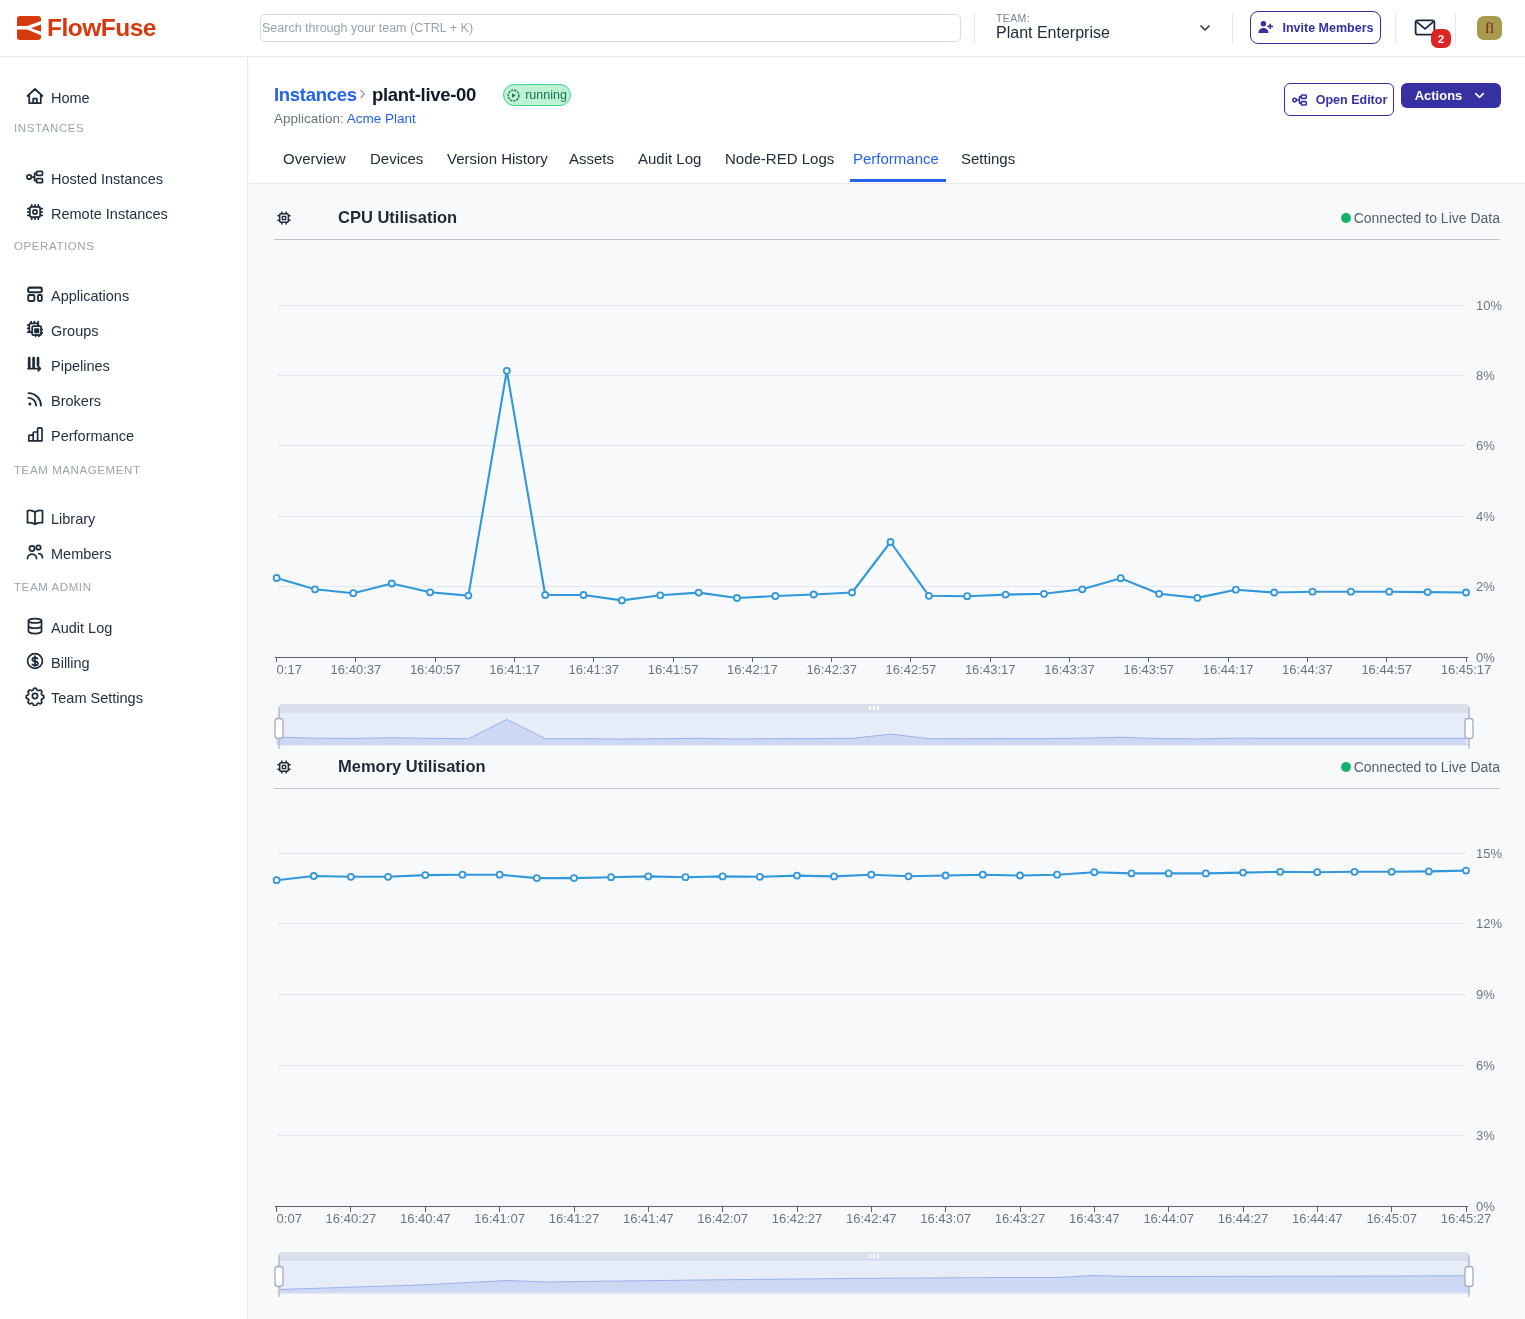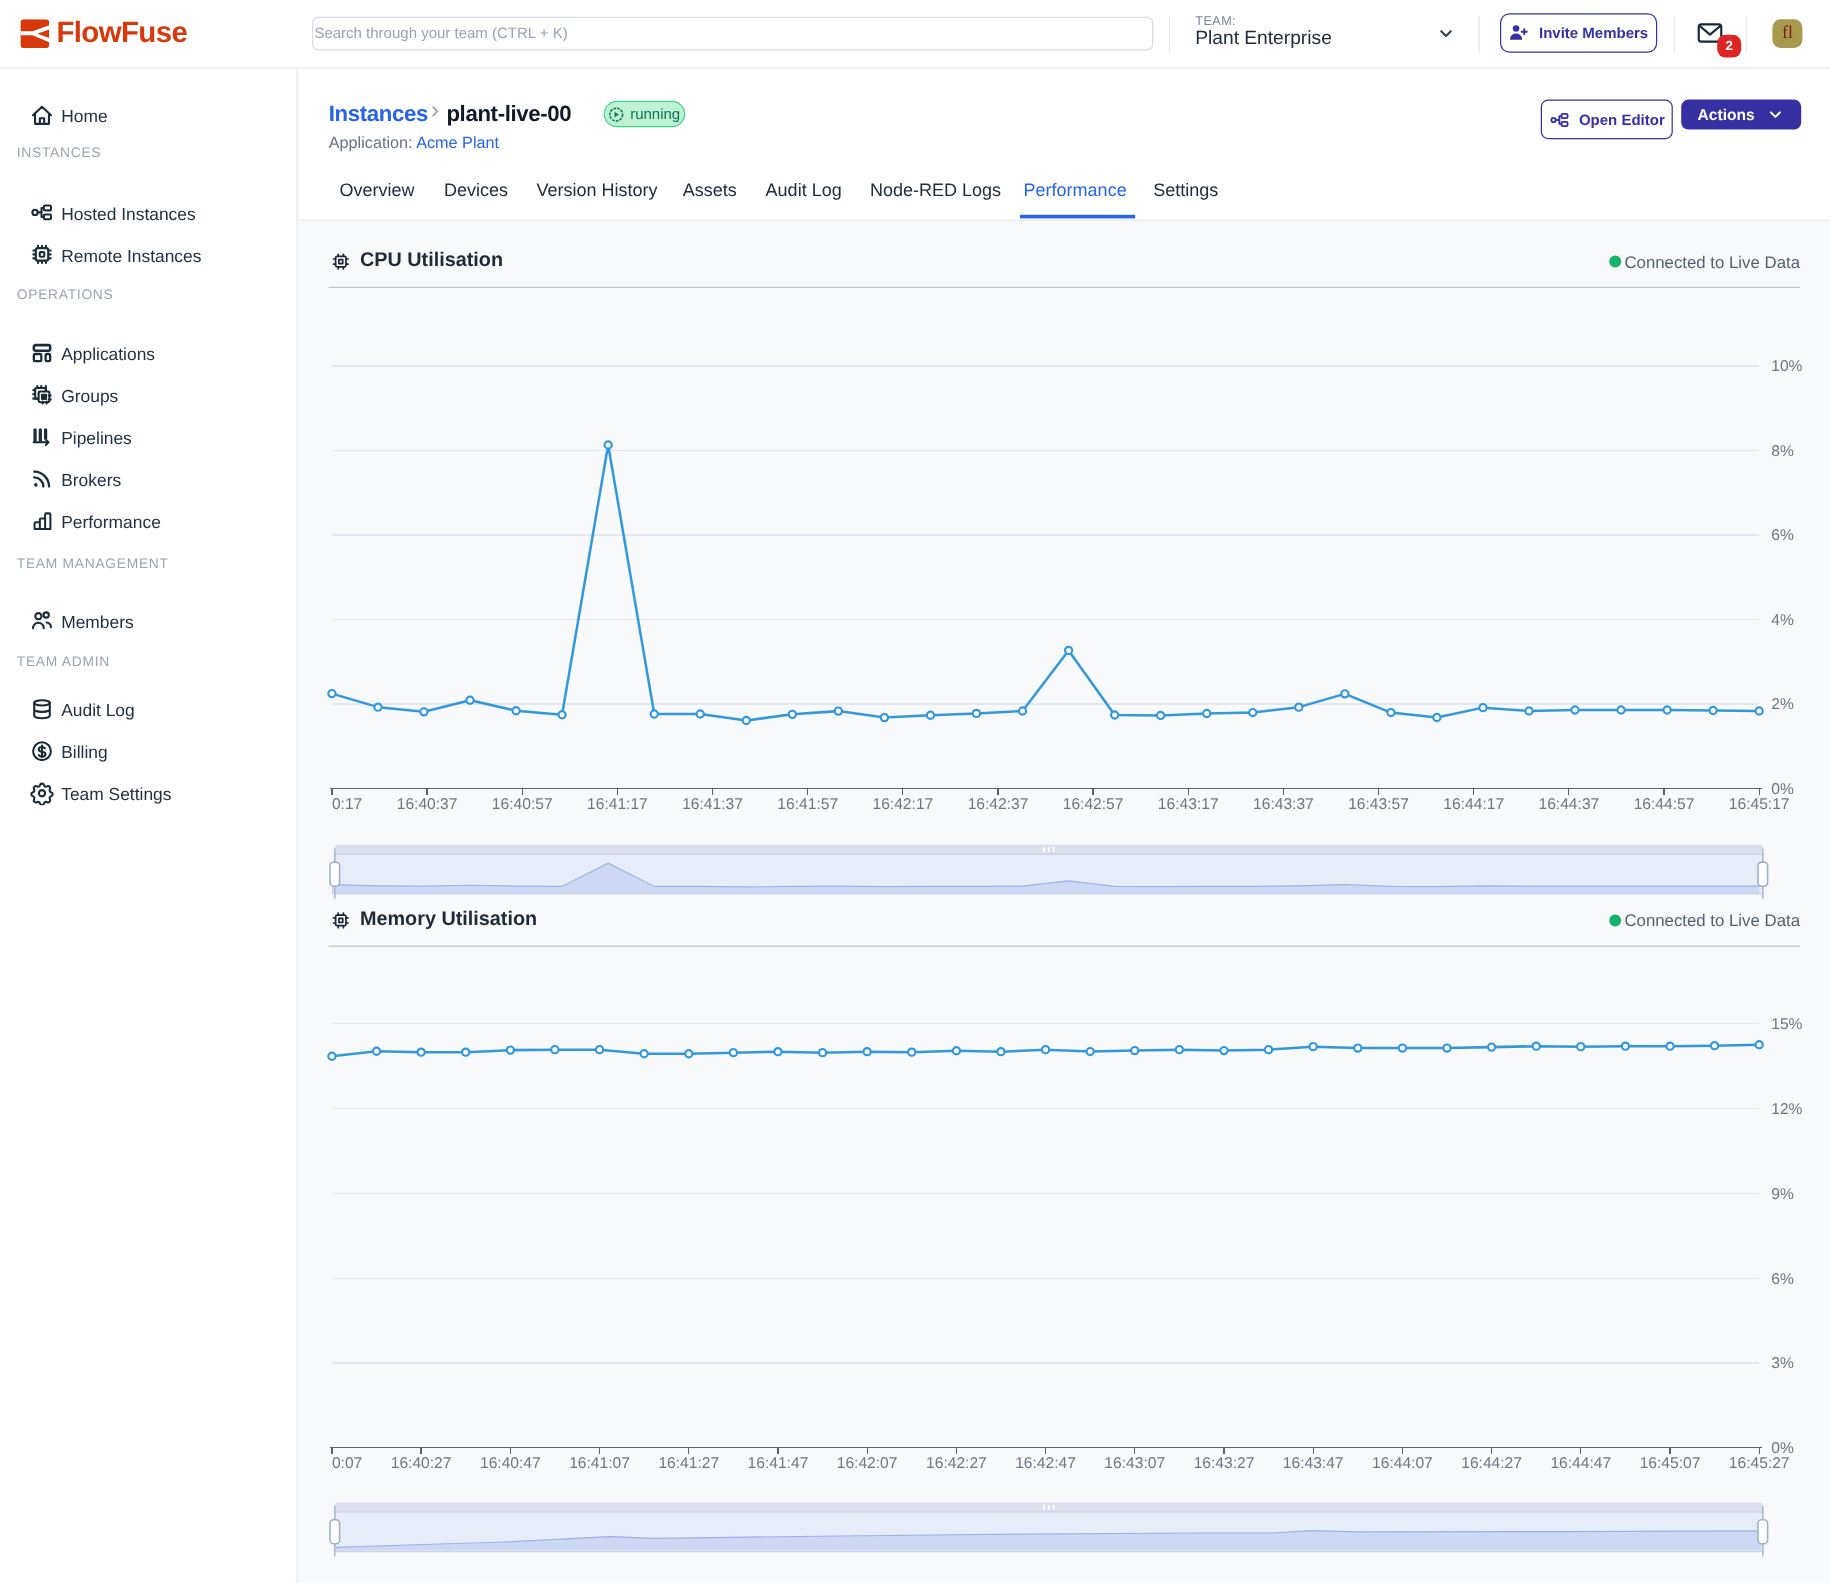--- a/index.html
+++ b/index.html
@@ -8,21 +8,21 @@
 
 #topbar { position:absolute; left:0; top:0; width:1525px; height:57px; background:#fff; border-bottom:1px solid #e7e9ee; z-index:5; }
 #sidebar { position:absolute; left:0; top:57px; width:248px; bottom:0; background:#fff; border-right:1px solid #e7e9ee; z-index:4; padding-top:14px; }
 .nav-item { height:35px; display:flex; align-items:flex-end; padding-left:25px; color:#243041; font-size:14.5px; }
 .nav-ic { width:20px; height:20px; margin-right:6px; display:flex; }
 .nav-hdr { height:20px; padding-left:14px; font-size:11.5px; letter-spacing:.6px; color:#9da4b0; display:flex; align-items:center; }
 #main-hdr { position:absolute; left:249px; top:57px; width:1276px; height:127px; background:#fff; border-bottom:1px solid #e7e9ee; z-index:3; }
 .tab { position:absolute; top:93px; font-size:15px; color:#222c3a; font-weight:500; }
 #search { position:absolute; left:260px; top:14px; width:701px; height:28px; border:1px solid #d7dbe2; border-radius:5px; background:#fff; font-size:12.5px; color:#9aa3af; display:flex; align-items:center; padding-left:1px; }
 .vdiv { position:absolute; top:13px; height:31px; width:1px; background:#e5e7eb; }
-.seclbl { font-size:16.5px; font-weight:bold; color:#1f2937; }
+.seclbl { font-size:16.5px; font-weight:bold; color:#1f2937;margin-left:38px; }
 </style>
 </head>
 <body>
 
 <div id="topbar">
   <div class="abs" style="left:17px;top:16px"><svg width="24" height="24" viewBox="0 0 32 32">
         <path d="M4 0h24a4 4 0 0 1 4 4v24a4 4 0 0 1-4 4H4a4 4 0 0 1-4-4V4a4 4 0 0 1 4-4z" fill="#d63a0c"></path>
         <path d="M0 13.3h13.5L32 6.8v4.6l-13.2 4.8L32 21v4.6l-18.5-7.7H0z" fill="#fff"></path>
       </svg></div>
   <div class="abs" style="left:47px;top:14px;font-size:24.5px;font-weight:bold;color:#d63a0c;letter-spacing:-0.5px">FlowFuse</div>
@@ -126,20 +126,28 @@
     </div>
 <div class="nav-item">
       <span class="nav-ic">
         <svg width="20" height="20" viewBox="0 0 20 20" fill="none" stroke="#1c2b3a" stroke-width="1.75" stroke-linecap="round" stroke-linejoin="round">
           <path d="M3.8 16.8v-4.6a1 1 0 0 1 1-1h2.4a1 1 0 0 1 1 1v4.6zM8.2 16.8V9a1 1 0 0 1 1-1h2.4a1 1 0 0 1 1 1v7.8zM12.6 16.8V4.8a1 1 0 0 1 1-1H16a1 1 0 0 1 1 1v12zM3.8 16.8h13.2" stroke-width="1.7"></path>
         </svg>
       </span>
       <span>Performance</span>
     </div>
 <div class="nav-hdr" style="margin-top:16px;margin-bottom:12px">TEAM MANAGEMENT</div>
+<div class="nav-item">
+      <span class="nav-ic">
+        <svg width="20" height="20" viewBox="0 0 20 20" fill="none" stroke="#1c2b3a" stroke-width="1.75" stroke-linecap="round" stroke-linejoin="round">
+          <path d="M10 5.2C8.8 4 7 3.4 4.8 3.4c-.9 0-1.8.1-2.3.3v12.1c.5-.2 1.4-.3 2.3-.3 2.2 0 4 .6 5.2 1.8 1.2-1.2 3-1.8 5.2-1.8.9 0 1.8.1 2.3.3V3.7c-.5-.2-1.4-.3-2.3-.3-2.2 0-4 .6-5.2 1.8zM10 5.2v12.1"></path>
+        </svg>
+      </span>
+      <span>Library</span>
+    </div>
 <div class="nav-item">
       <span class="nav-ic">
         <svg width="20" height="20" viewBox="0 0 20 20" fill="none" stroke="#1c2b3a" stroke-width="1.75" stroke-linecap="round" stroke-linejoin="round">
           <circle cx="7" cy="6.5" r="2.6"></circle>
           <path d="M2.5 16.5c0-2.5 2-4.5 4.5-4.5s4.5 2 4.5 4.5"></path>
           <circle cx="13.5" cy="5.5" r="2.2"></circle>
           <path d="M13.8 11.7c2.1.2 3.7 2 3.7 4.1"></path>
         </svg>
       </span>
       <span>Members</span>

